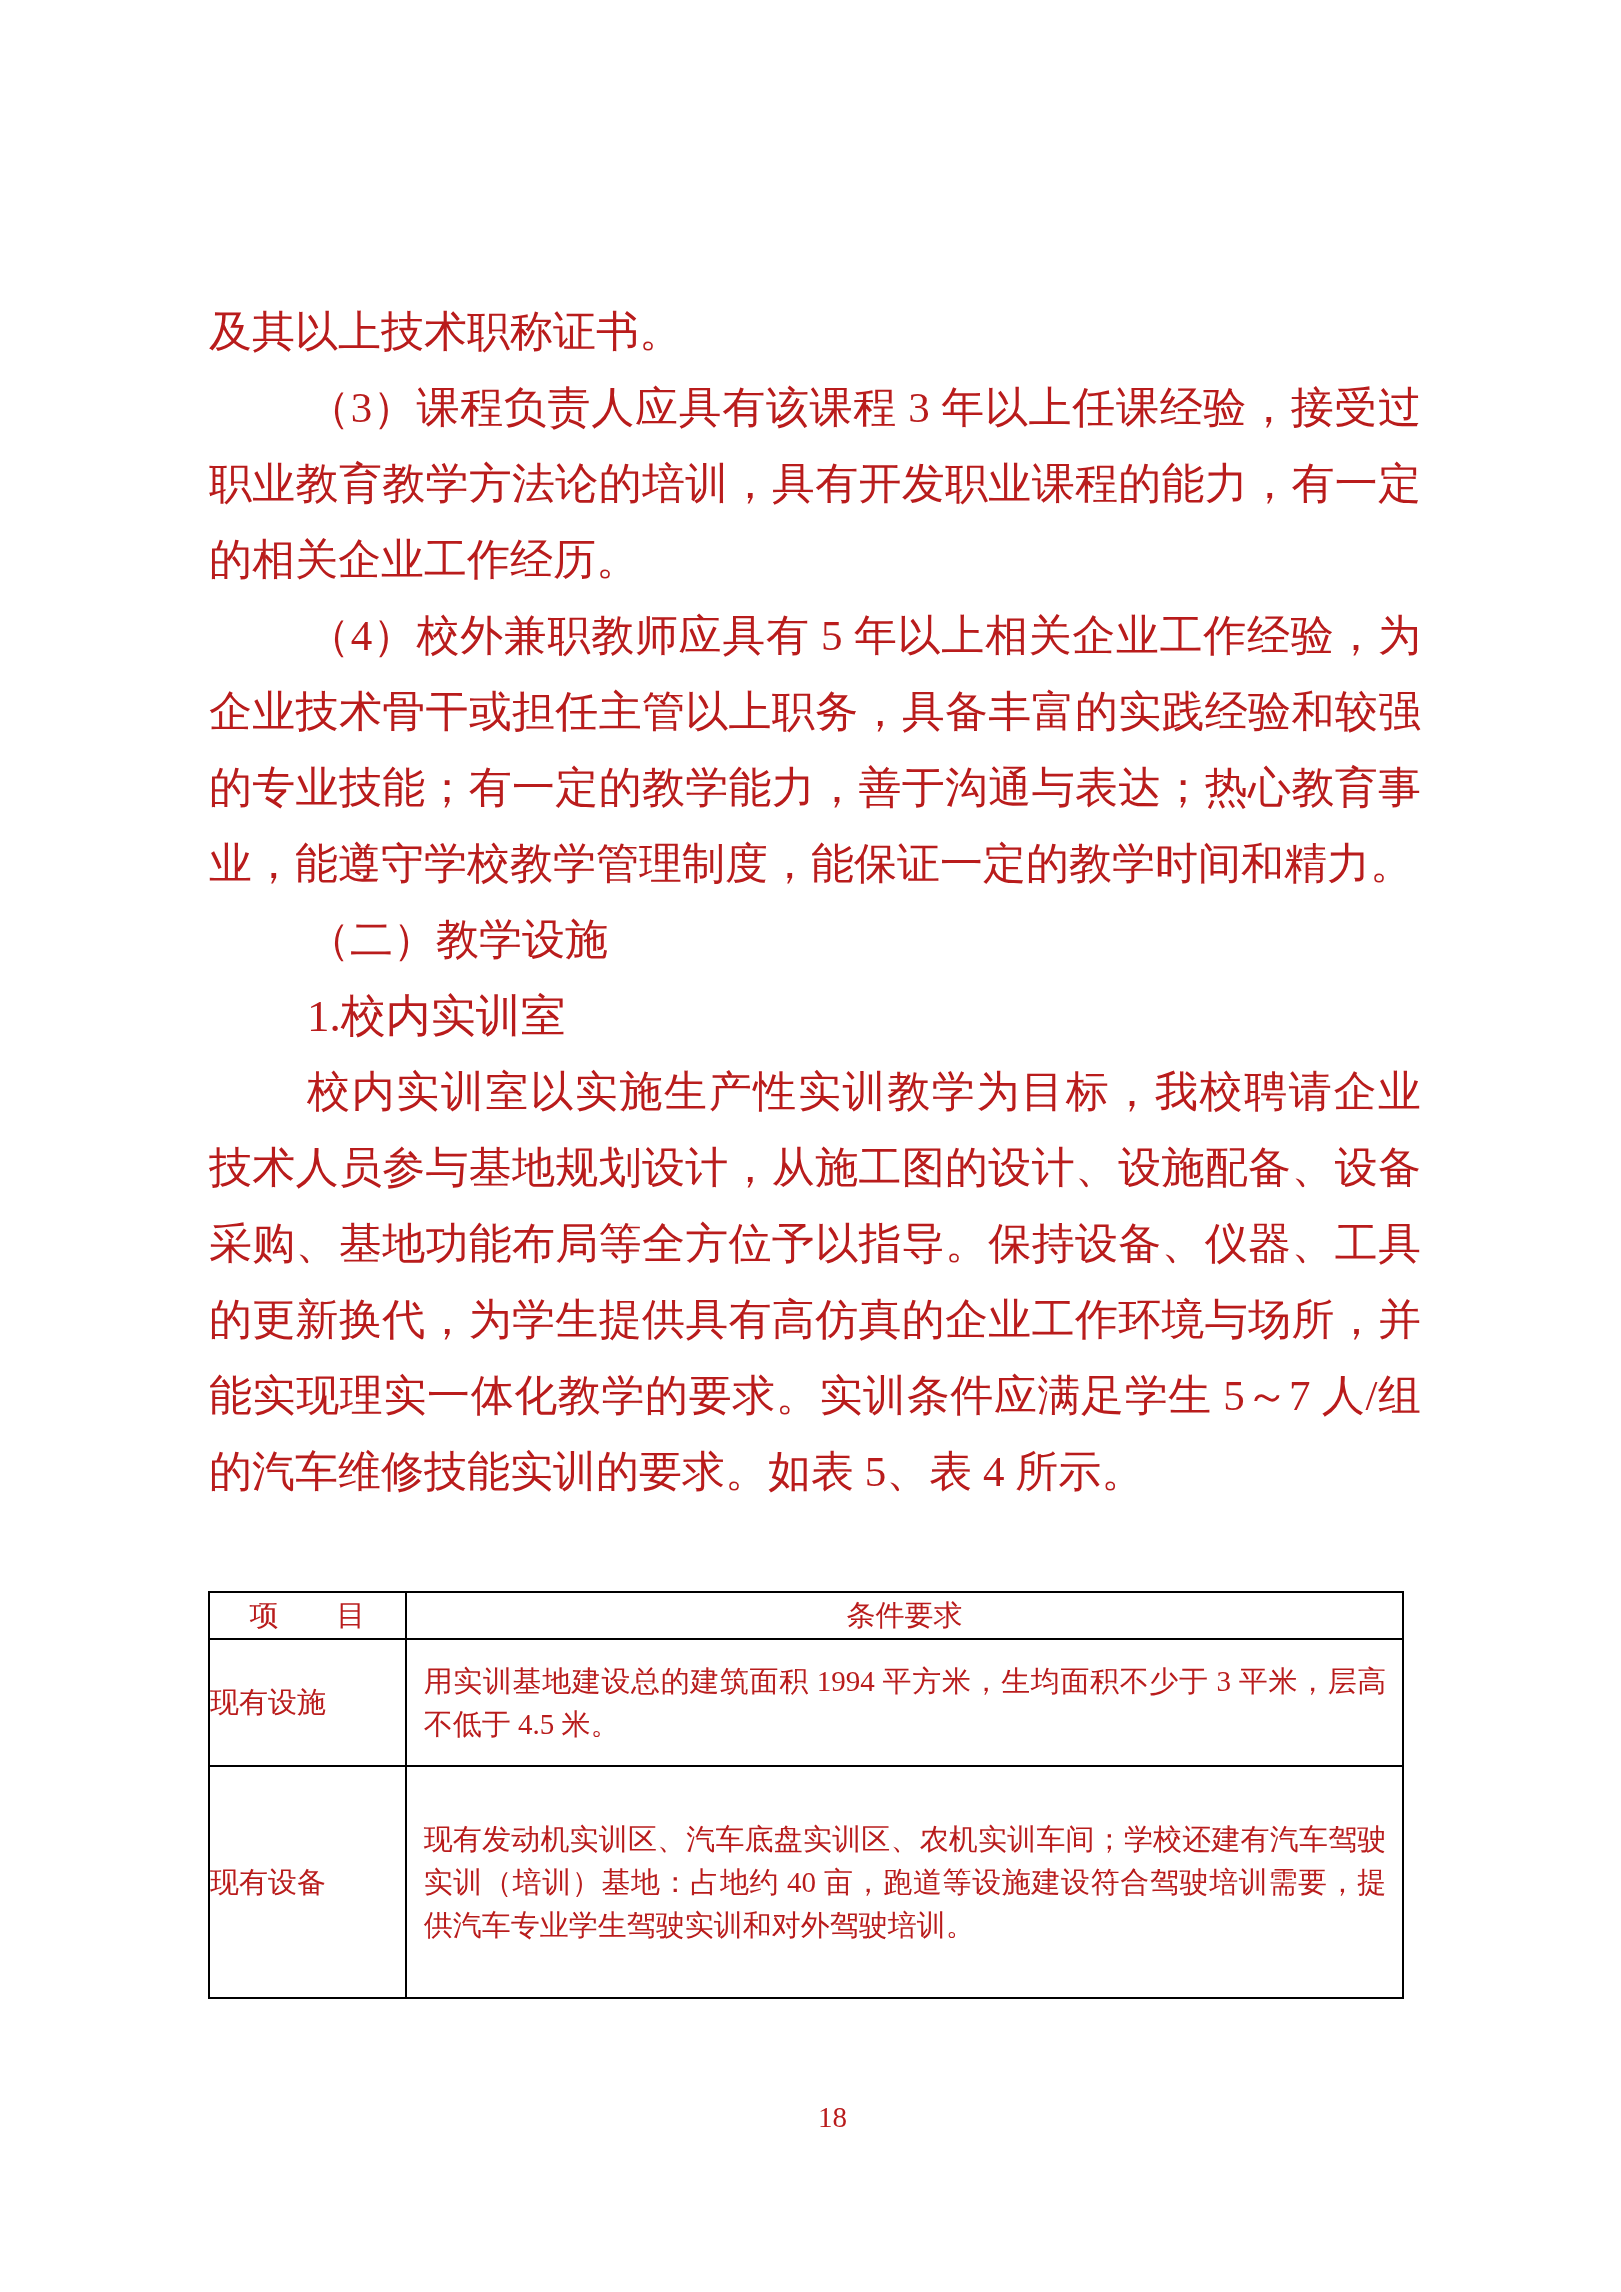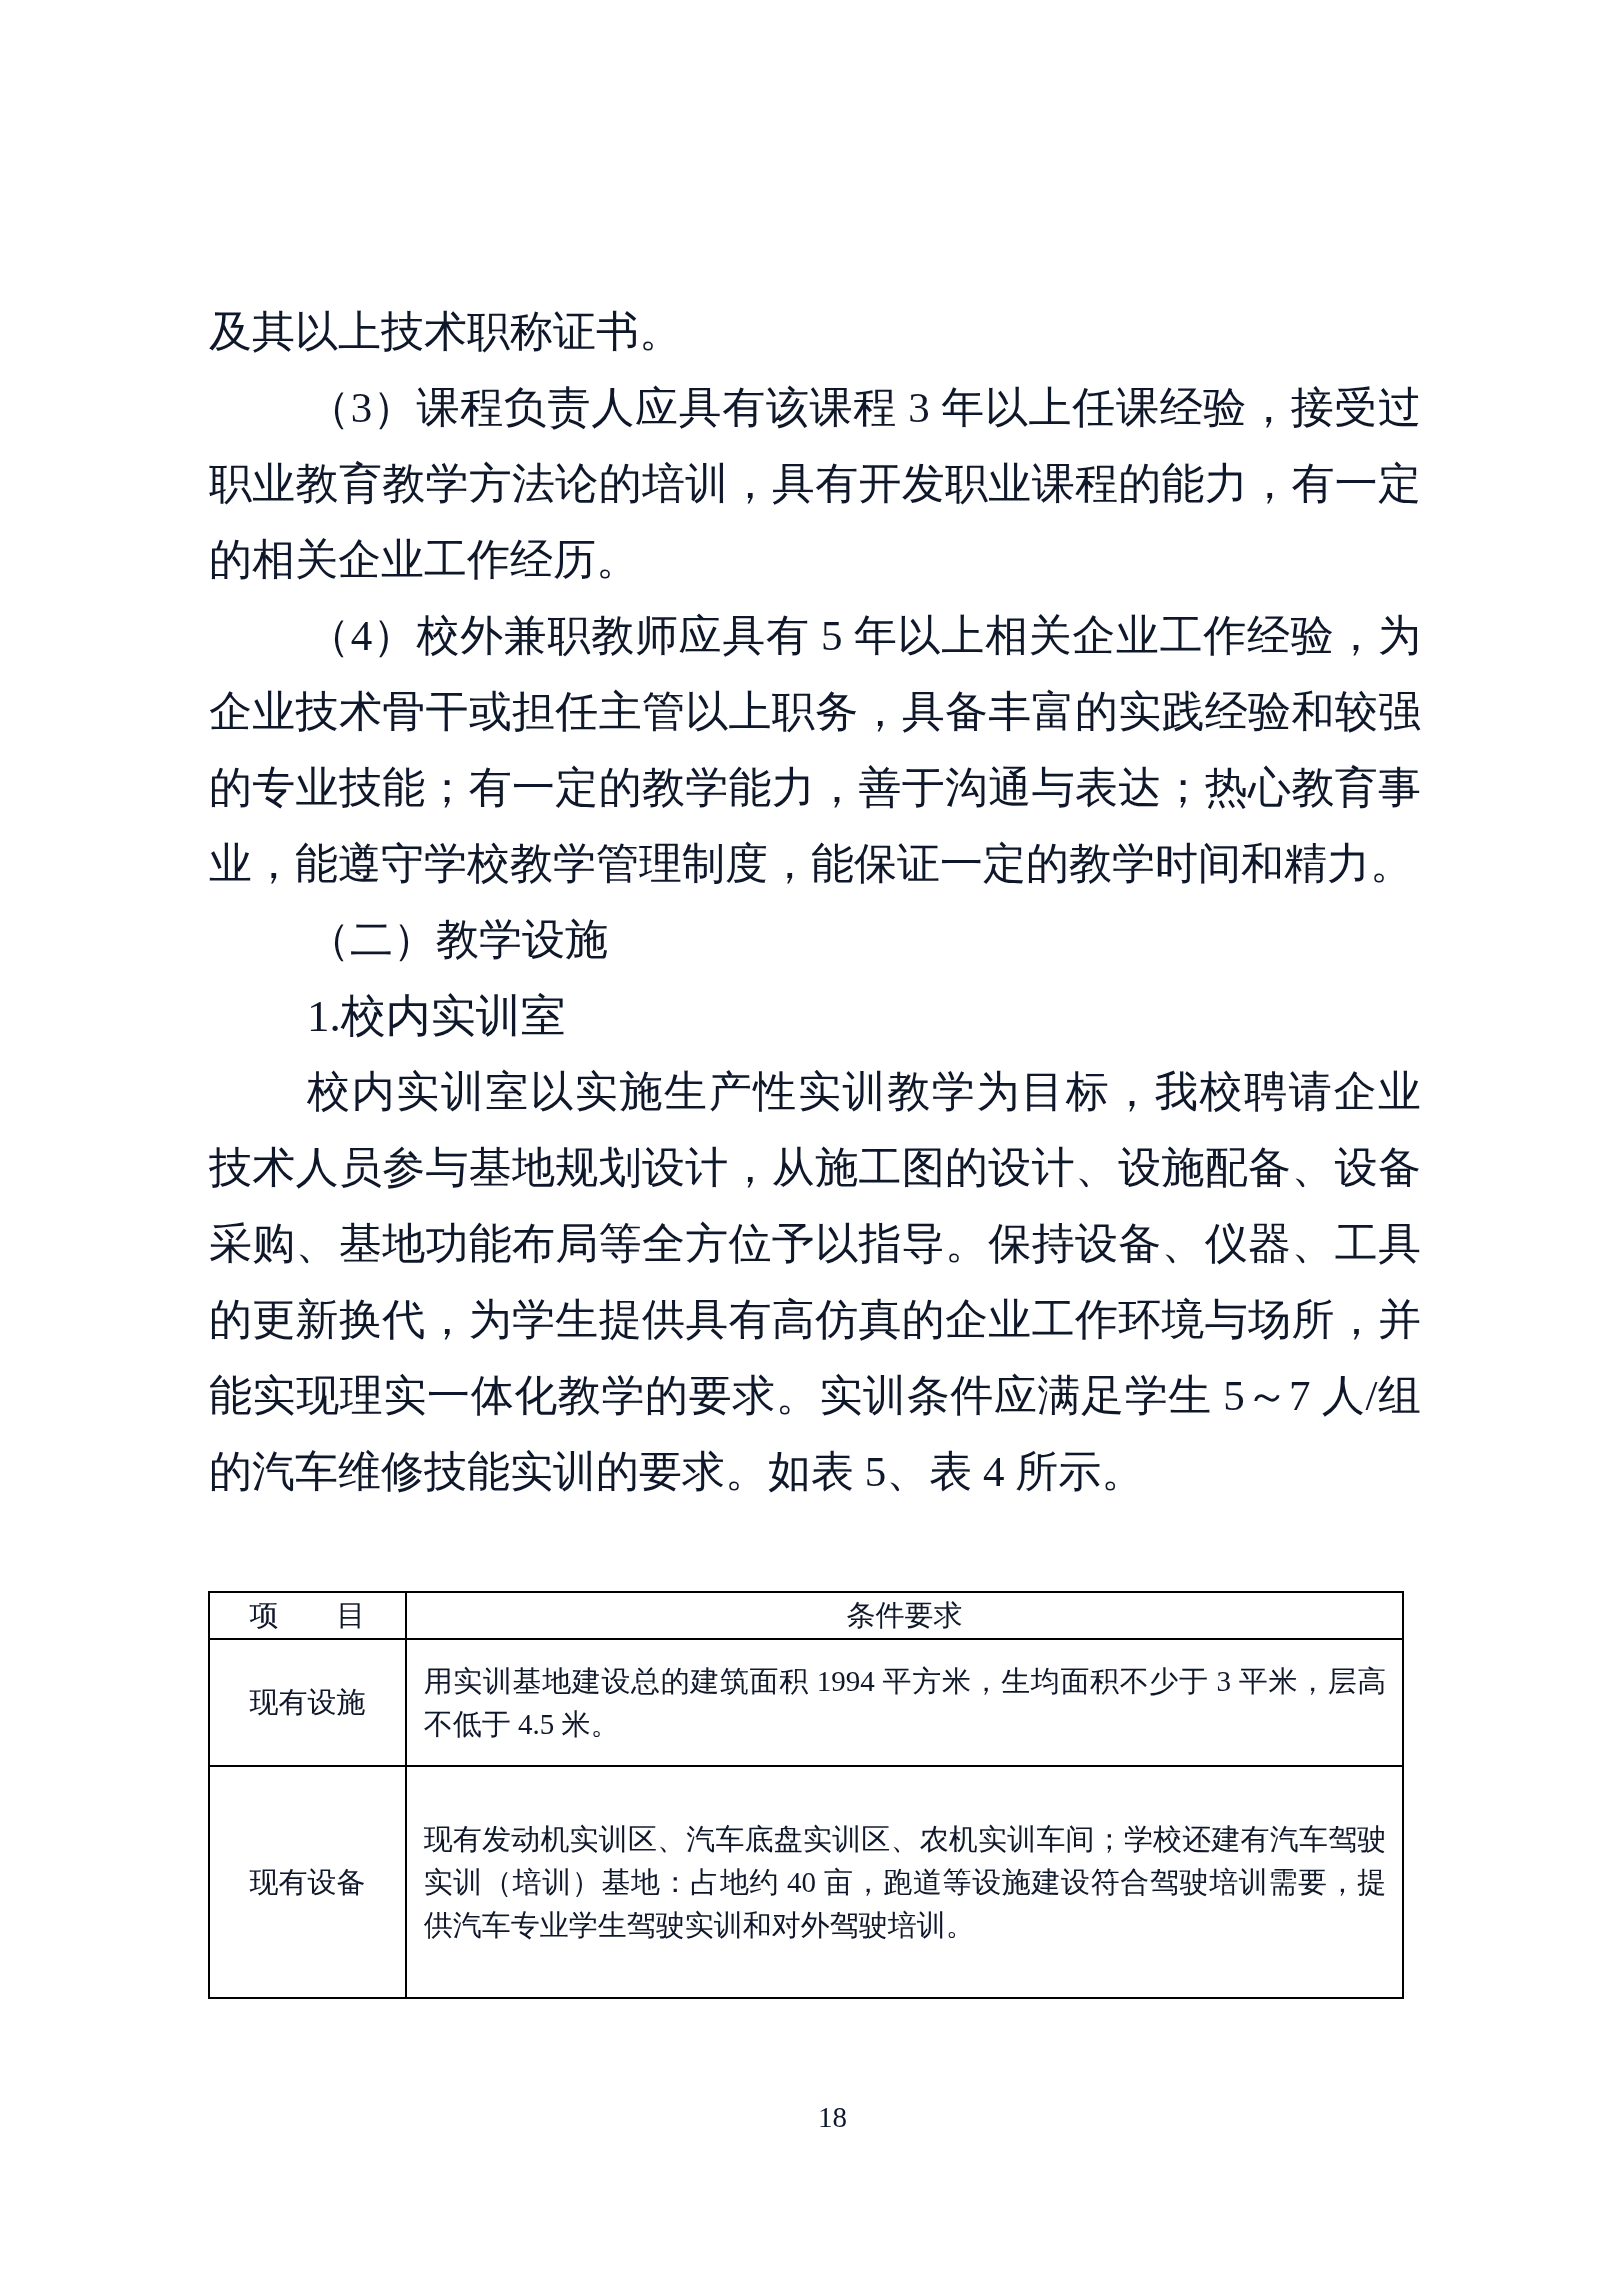--- a/index.html
+++ b/index.html
@@ -3,21 +3,21 @@
 <meta charset="utf-8">
 <style>
   * { margin: 0; padding: 0; box-sizing: border-box; }
   html, body { background: #888; }
   .page {
     position: relative;
     width: 1621px;
     height: 2293px;
     margin: 0 auto;
     background: #ffffff;
-    color: #0f172a;
+    color: #b91c1c;
     font-family: "Liberation Serif", "DejaVu Serif", serif;
     overflow: hidden;
   }
   .body-text {
     position: absolute;
     top: 294px;
     left: 209px;
     width: 1212px;
     font-size: 43px;
     line-height: 76px;
@@ -56,21 +56,20 @@
   table.conditions th {
     font-weight: 400;
     text-align: center;
     height: 47px;
     line-height: 43px;
     white-space: pre;
     border-radius: 20px;
   }
   col.item-col { width: 197px; }
   td.item-cell {
-    text-align: center;
     line-height: 41px;
   }
   td.req-cell {
     text-align: justify;
     line-height: 43px;
     padding: 13.7px 15.7px 13.7px 16.7px;
   }
   tr.row-facilities { height: 127px; }
   tr.row-equipment { height: 232px; }
   .page-number {

